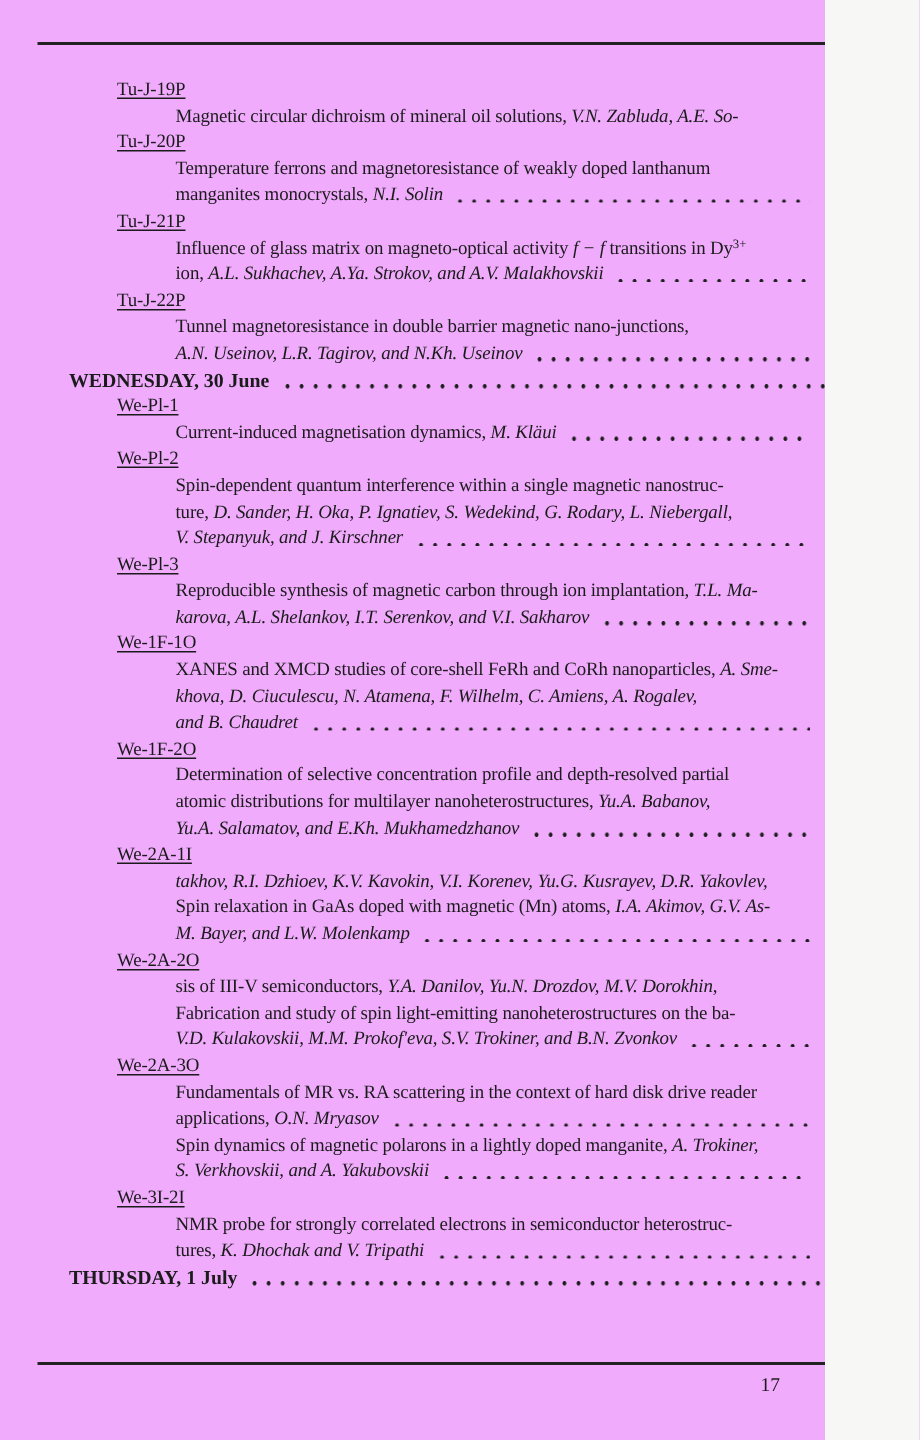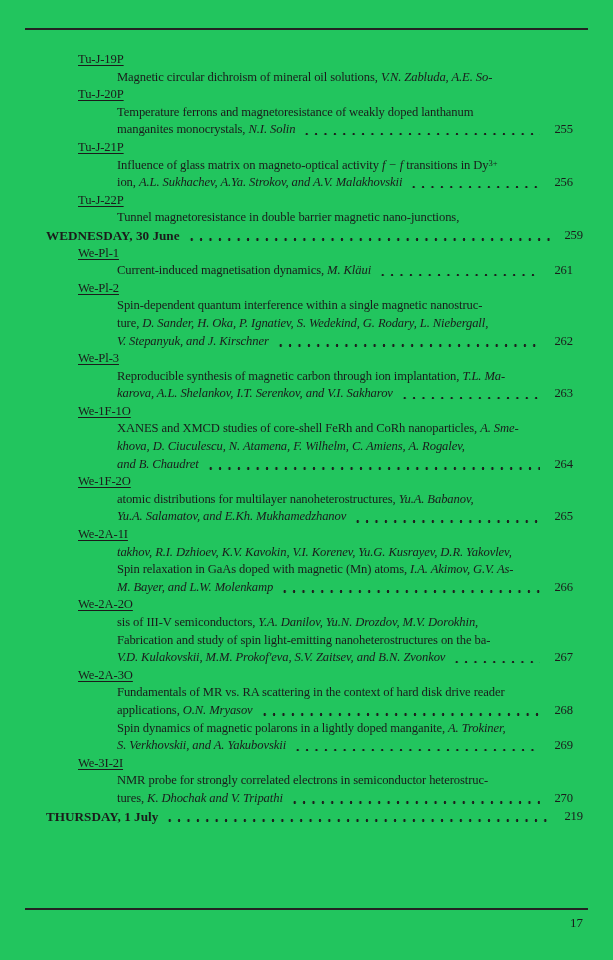--- a/index.html
+++ b/index.html
@@ -2,21 +2,21 @@
 <html><head>
 <meta charset="utf-8">
 <style>
   html, body { margin: 0; padding: 0; }
   body {
     width: 613px; height: 960px;
     background: #f7f7f5;
     font-family: "Liberation Serif", "DejaVu Serif", serif;
     color: #1b1b1b;
   }
-  .sheet { position: relative; width: 613px; height: 960px; overflow: hidden; background: #22c55e; }
+  .sheet { position: relative; width: 550px; height: 960px; overflow: hidden; background: #f0abfc; }
   .rule { position: absolute; left: 25px; width: 563px; height: 2.4px; background: #232323; }
   .rule-top { top: 28px; }
   .rule-bottom { top: 908px; }
   .toc {
     position: absolute; top: 51px; left: 0; width: 613px;
     font-size: 12.6px; line-height: 17.6px; letter-spacing: -0.1px;
   }
   .code-row { margin-left: 78px; }
   .code {
     text-decoration: underline;
@@ -76,20 +76,25 @@
             <span class="txt"><span>ion, </span><i>A.L. Sukhachev, A.Ya. Strokov, and A.V. Malakhovskii</i></span>
             <span class="leader"></span>
             <span class="pg">256</span>
           </div>
         </div>
       </div>
       <div class="entry">
         <div class="code-row"><span class="code">Tu-J-22P</span></div>
         <div class="entry-body">
           <div class="mid-line"><span>Tunnel magnetoresistance in double barrier magnetic nano-junctions,</span></div>
+          <div class="last-line">
+            <span class="txt"><i>A.N. Useinov, L.R. Tagirov, and N.Kh. Useinov</i></span>
+            <span class="leader"></span>
+            <span class="pg">257</span>
+          </div>
         </div>
       </div>
       <div class="last-line day-row">
         <span class="txt day-label">WEDNESDAY, 30 June</span>
         <span class="leader"></span>
         <span class="pg">259</span>
       </div>
       <div class="entry">
         <div class="code-row"><span class="code">We-Pl-1</span></div>
         <div class="entry-body">
@@ -131,20 +136,21 @@
           <div class="last-line">
             <span class="txt"><i>and B. Chaudret</i></span>
             <span class="leader"></span>
             <span class="pg">264</span>
           </div>
         </div>
       </div>
       <div class="entry">
         <div class="code-row"><span class="code">We-1F-2O</span></div>
         <div class="entry-body">
+          <div class="mid-line"><span>Determination of selective concentration profile and depth-resolved partial</span></div>
           <div class="mid-line"><span>atomic distributions for multilayer nanoheterostructures, </span><i>Yu.A. Babanov,</i></div>
           <div class="last-line">
             <span class="txt"><i>Yu.A. Salamatov, and E.Kh. Mukhamedzhanov</i></span>
             <span class="leader"></span>
             <span class="pg">265</span>
           </div>
         </div>
       </div>
       <div class="entry">
         <div class="code-row"><span class="code">We-2A-1I</span></div>
@@ -157,21 +163,21 @@
             <span class="pg">266</span>
           </div>
         </div>
       </div>
       <div class="entry">
         <div class="code-row"><span class="code">We-2A-2O</span></div>
         <div class="entry-body">
           <div class="mid-line"><span>sis of III-V semiconductors, </span><i>Y.A. Danilov, Yu.N. Drozdov, M.V. Dorokhin,</i></div>
           <div class="mid-line"><span>Fabrication and study of spin light-emitting nanoheterostructures on the ba-</span></div>
           <div class="last-line">
-            <span class="txt"><i>V.D. Kulakovskii, M.M. Prokof'eva, S.V. Zaitsev, and B.N. Zvonkov</i></span>
+            <span class="txt"><i>V.D. Kulakovskii, M.M. Prokof'eva, S.V. Trokiner, and B.N. Zvonkov</i></span>
             <span class="leader"></span>
             <span class="pg">267</span>
           </div>
         </div>
       </div>
       <div class="entry">
         <div class="code-row"><span class="code">We-2A-3O</span></div>
         <div class="entry-body">
           <div class="mid-line"><span>Fundamentals of MR vs. RA scattering in the context of hard disk drive reader</span></div>
           <div class="last-line">

